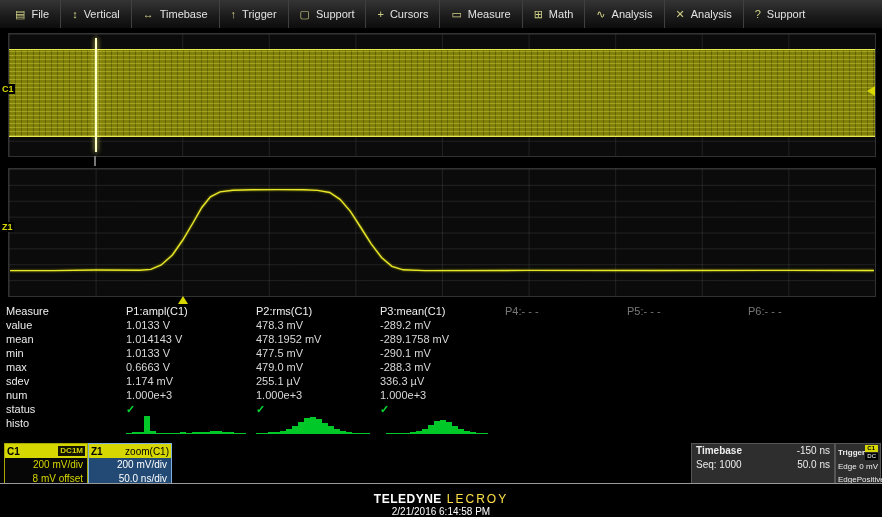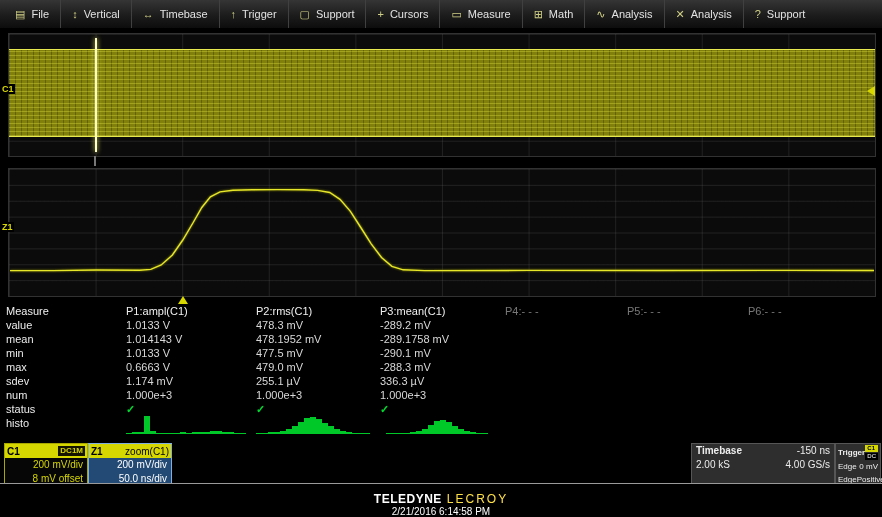--- a/index.html
+++ b/index.html
@@ -303,22 +303,22 @@
       </div>
   </div>
 
   <div class="desc" id="desc-tb">
     <div class="tb-row">
       <span class="tb-title">Timebase</span>
       <span>-150 ns</span>
     </div>
     <div id="tb-rows">
         <div class="tb-row">
-          <span>2.00 kS</span>
-          <span>4.00 GS/s</span>
+          <span>Seq: 1000</span>
+          <span>50.0 ns</span>
         </div>
       </div>
   </div>
 
   <div class="desc" id="desc-trig">
     <div class="trig-head">
       <span class="trig-title">Trigger</span>
       <span class="badge-col">
         <span class="badge-c1">C1</span>
         <span class="badge-dc">DC</span>

